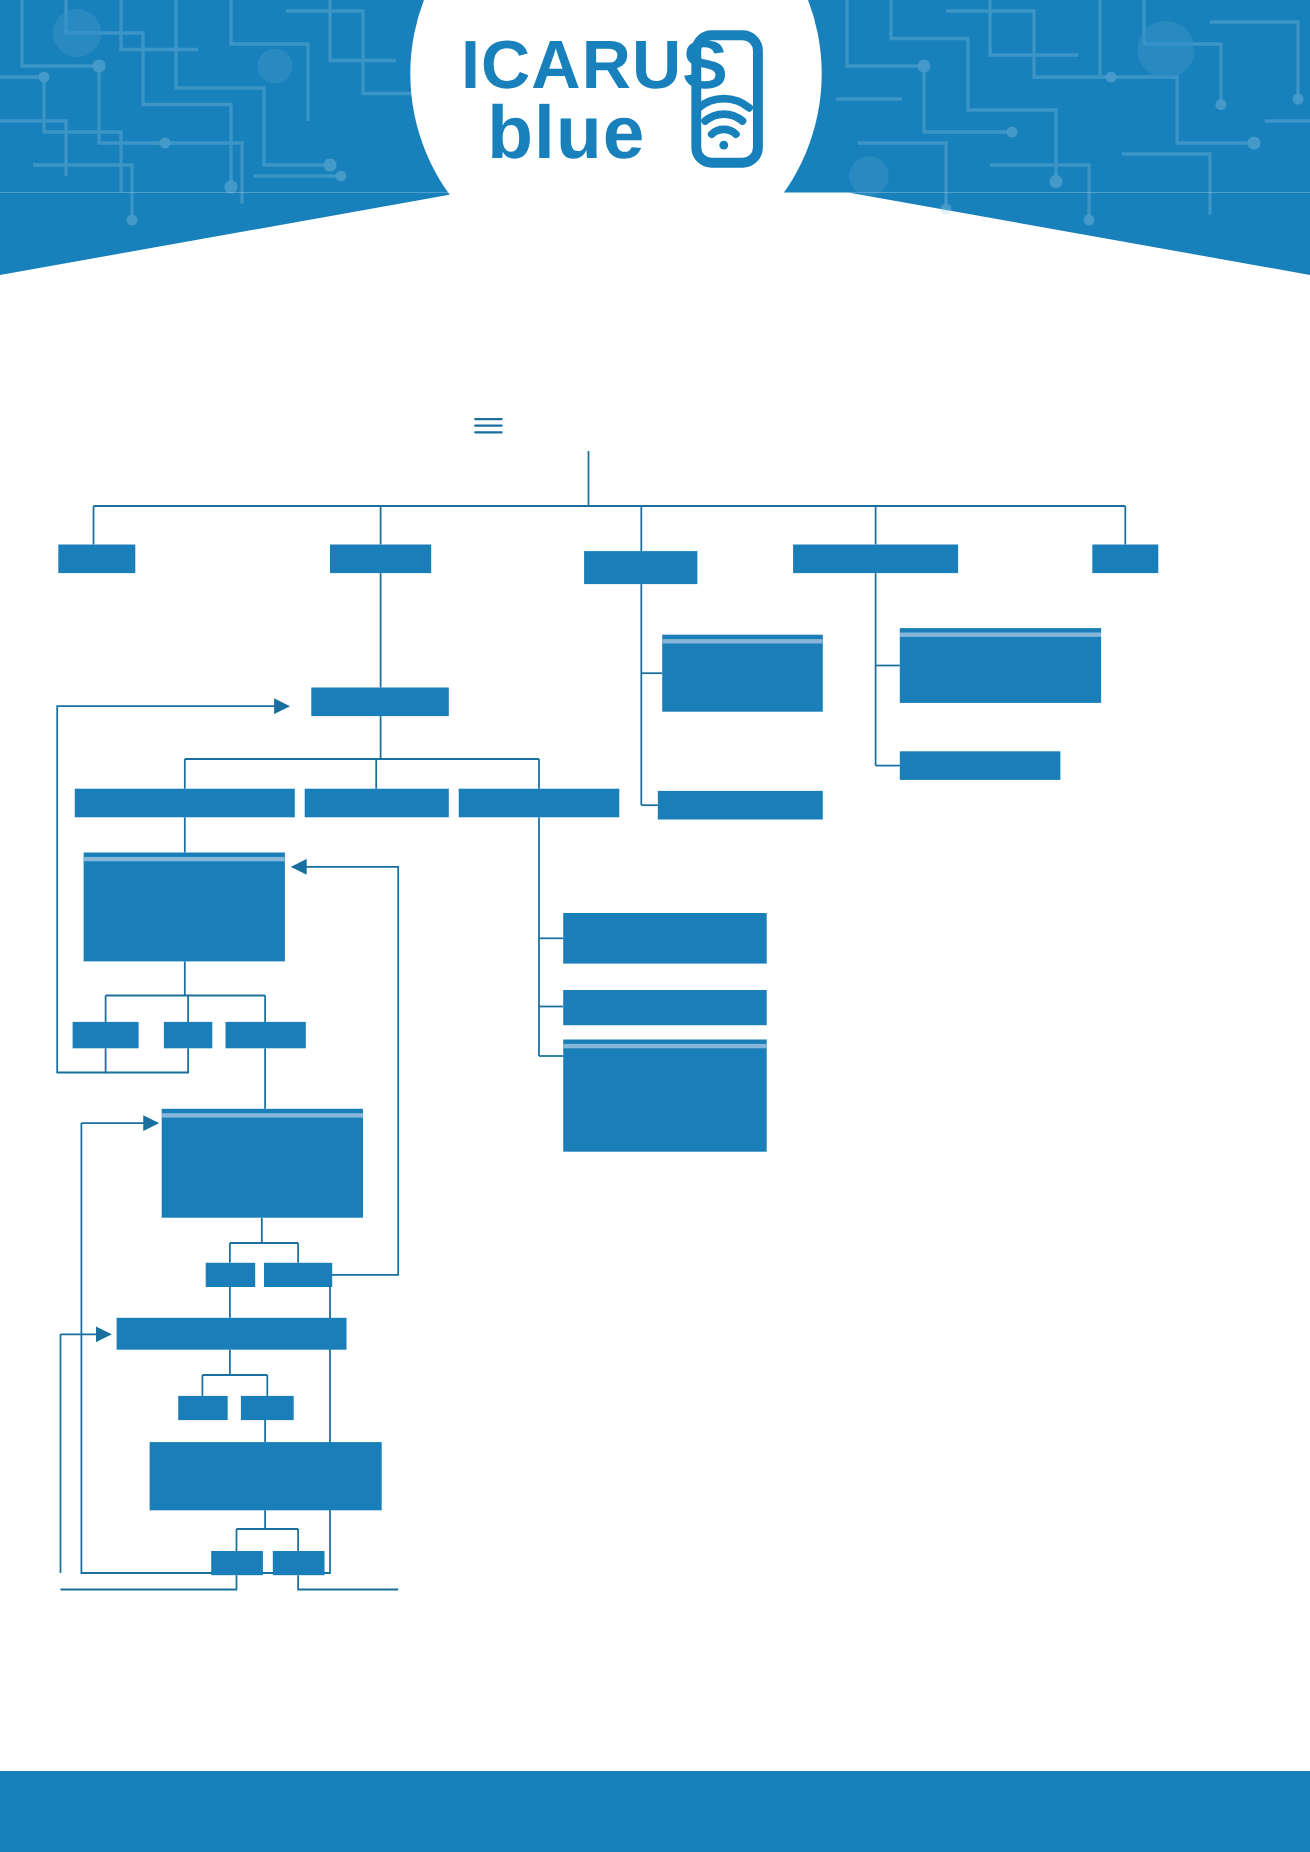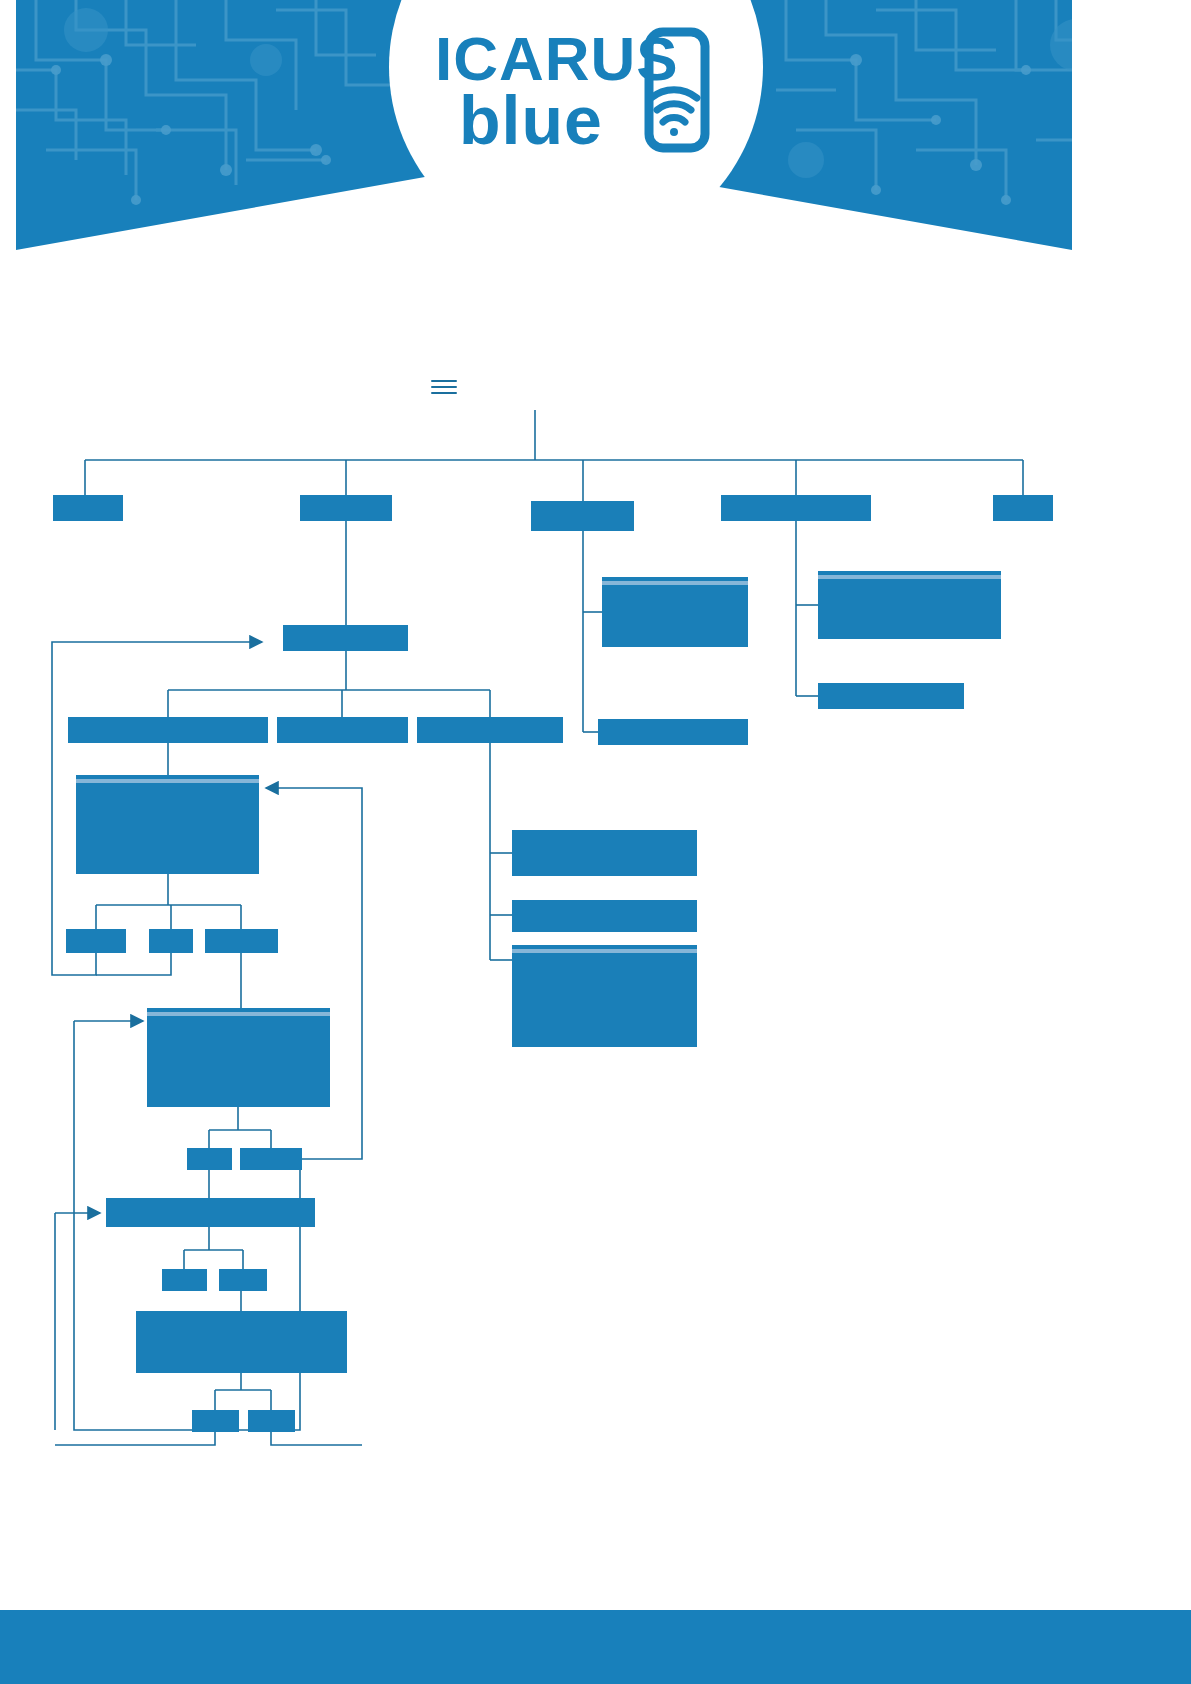--- a/index.html
+++ b/index.html
@@ -5,21 +5,21 @@
   html,body{margin:0;padding:0;}
   body{
     width:1191px;height:1684px;
     background:#ffffff;
     font-family:"Liberation Sans", sans-serif;
     position:relative;
     overflow:hidden;
   }
   
   .header{
-    position:absolute;left:16px;top:0;width:1056px;height:250px;
+    position:absolute;left:0;top:0;width:1191px;height:250px;
     overflow:hidden;
   }
   .header-bg{
     position:absolute;left:0;top:0;width:1191px;height:175px;
     background:#1880bb;
   }
   .header-wing-left{
     position:absolute;left:0;top:175px;width:0;height:0;
     border-left:420px solid #1880bb;
     border-bottom:75px solid transparent;

